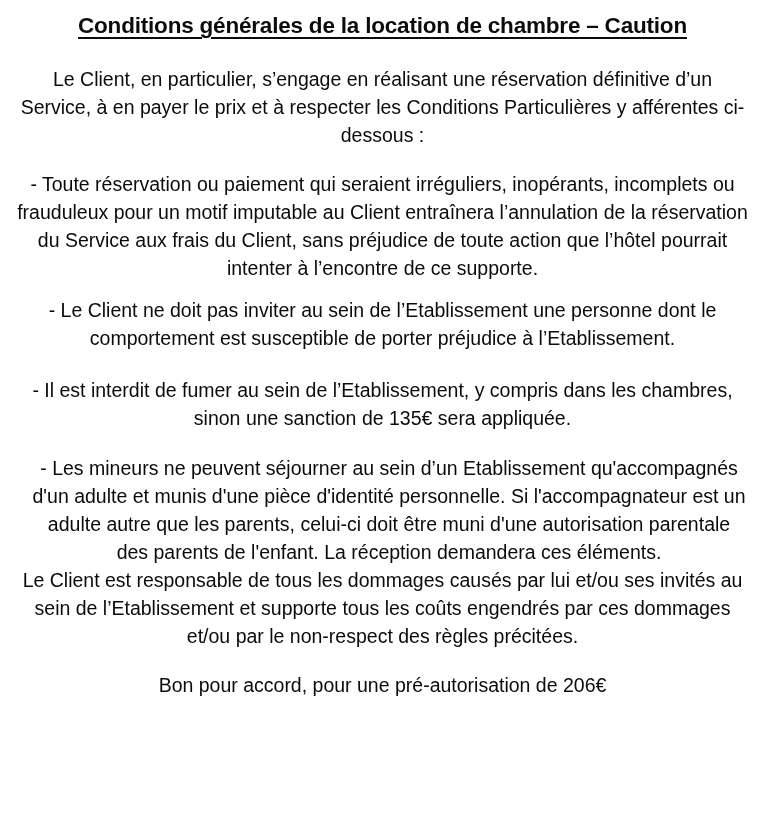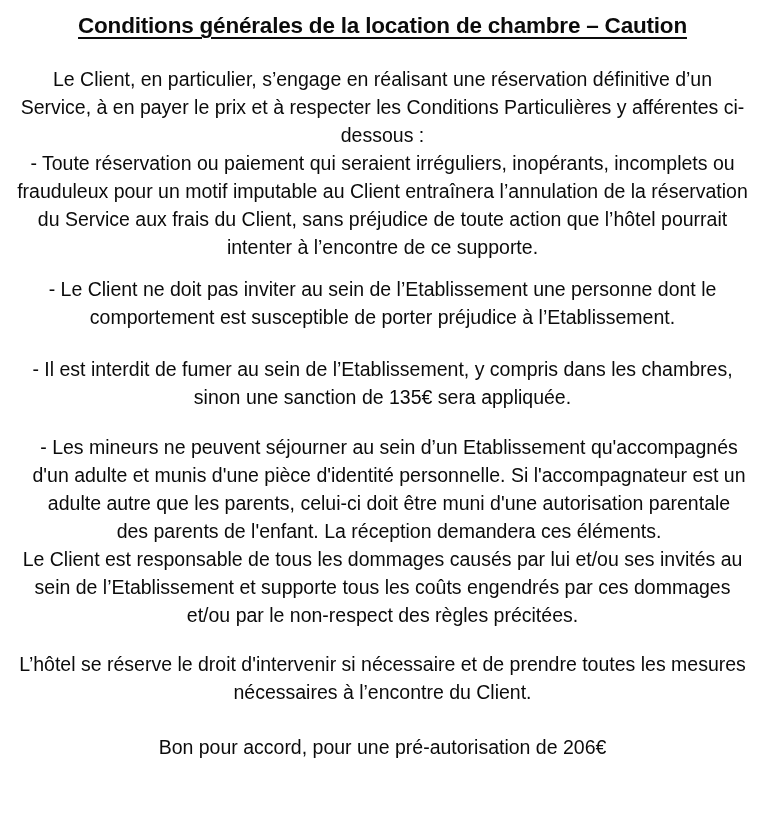--- a/index.html
+++ b/index.html
@@ -29,21 +29,21 @@
     letter-spacing: -0.2px;
     text-decoration: underline;
     text-decoration-thickness: 2px;
     text-underline-offset: 4px;
   }
   .para {
     font-size: 19.5px;
     line-height: 28px;
     margin: 0;
   }
-  .p-intro    { }
+  .p-intro    { margin-bottom: 21px; }
   .p-payment  { margin-bottom: 14px; }
   .p-guests   { margin-bottom: 24px; }
   .p-smoking  { margin-bottom: 22px; }
   .p-minors   { margin-bottom: 0; margin-left: 13px;   }
   .p-damages  { margin-bottom: 21px; }
   .p-rights   { margin-bottom: 27px; }
   .p-closing  { margin-bottom: 0;   }
 </style>
 </head>
 <body>
@@ -56,16 +56,15 @@
   <p class="para p-payment">- Toute réservation ou paiement qui seraient irréguliers, inopérants, incomplets ou frauduleux pour un motif imputable au Client entraînera l’annulation de la réservation du Service aux frais du Client, sans préjudice de toute action que l’hôtel pourrait intenter à l’encontre de ce supporte.</p>
 
   <p class="para p-guests">- Le Client ne doit pas inviter au sein de l’Etablissement une personne dont le comportement est susceptible de porter préjudice à l’Etablissement.</p>
 
   <p class="para p-smoking">- Il est interdit de fumer au sein de l’Etablissement, y compris dans les chambres, sinon une sanction de 135€ sera appliquée.</p>
 
   <p class="para p-minors">- Les mineurs ne peuvent séjourner au sein d’un Etablissement qu'accompagnés d'un adulte et munis d'une pièce d'identité personnelle. Si l'accompagnateur est un adulte autre que les parents, celui-ci doit être muni d'une autorisation parentale des parents de l'enfant. La réception demandera ces éléments.</p>
 
   <p class="para p-damages">Le Client est responsable de tous les dommages causés par lui et/ou ses invités au sein de l’Etablissement et supporte tous les coûts engendrés par ces dommages et/ou par le non-respect des règles précitées.</p>
 
-  <p class="para p-rights">L’hôtel se réserve le droit d'intervenir si nécessaire et de prendre toutes les mesures nécessaires à l’encontre du Client.</p>
 
   <p class="para p-closing">Bon pour accord, pour une pré-autorisation de 206€</p>
 </main>
 
 </body></html>

